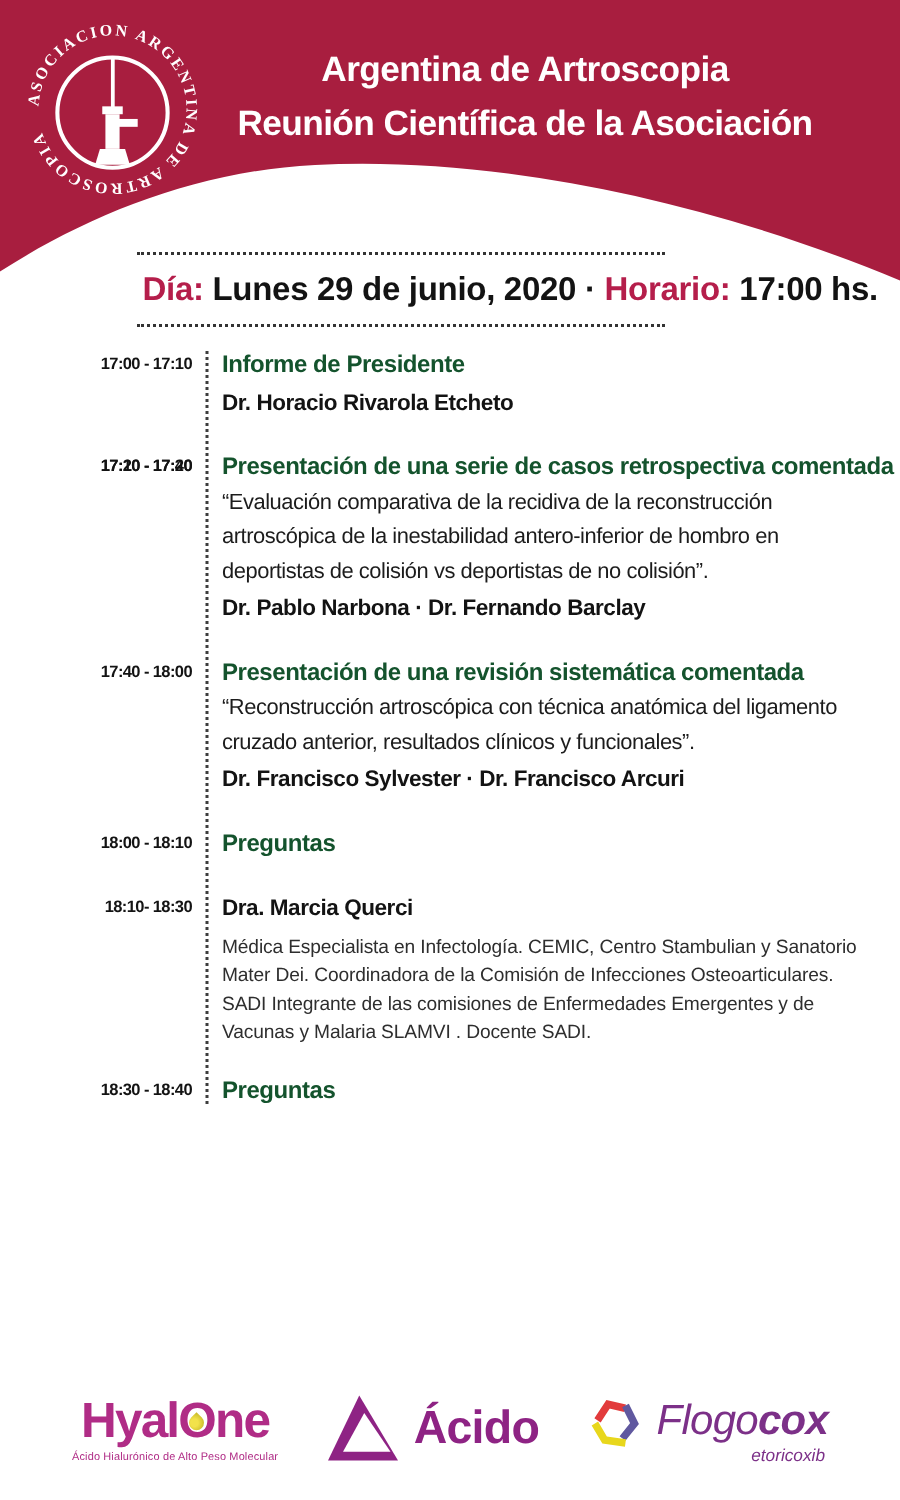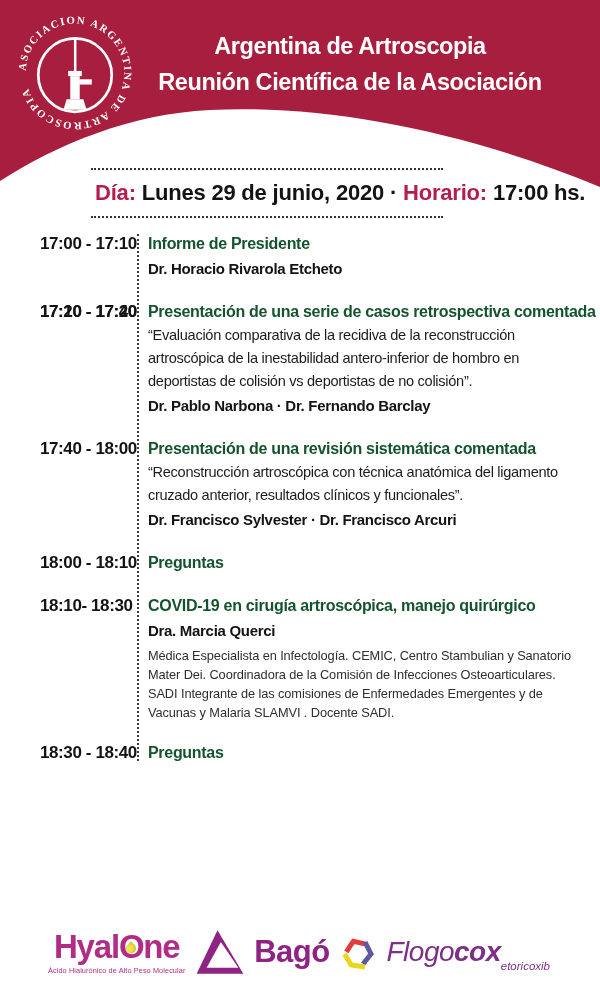--- a/index.html
+++ b/index.html
@@ -22,21 +22,21 @@
     letter-spacing:-0.2px; color:#131313; white-space:nowrap; }
   .date-bar .red { color:#b51e4b; }
 
   
   .schedule { position:absolute; top:231px; left:40px; width:540px; }
   .schedule::before { content:""; position:absolute; left:97px; top:3px; bottom:4px;
     border-left:2px dotted #3d3d3d; }
   .schedule-item { position:relative; margin-bottom:18px; }
   .schedule-item:last-child { margin-bottom:0; }
   .time { position:absolute; left:0; top:0; width:88px; text-align:right;
-    font-weight:bold; font-size:17px; letter-spacing:-0.4px; color:#131313;
+    font-weight:bold; font-size:11px; letter-spacing:-0.4px; color:#131313;
     line-height:25px; white-space:nowrap; }
   .content { margin-left:108px; }
   .s-title { color:#14532d; font-weight:bold; font-size:16px;
     letter-spacing:-0.3px; line-height:25px; white-space:nowrap; }
   .s-quote { color:#1c1c1c; font-size:14.6px; line-height:23px;
     letter-spacing:-0.3px; max-width:425px; }
   .s-speakers { color:#131313; font-weight:bold; font-size:15px;
     letter-spacing:-0.3px; line-height:25px; }
   .s-bio { color:#2e2e2e; font-size:12.8px; line-height:19px;
     letter-spacing:-0.1px; max-width:430px; margin-top:3px; }
@@ -55,21 +55,21 @@
     background:radial-gradient(circle at 40% 60%, #f2e24a 30%, #b8ab1d 100%);
     border-radius:0 50% 50% 50%;
     transform:translate(-50%,-55%) rotate(45deg); }
   .hyalone-tag { font-size:7.3px; color:#b02c86; margin-top:2px;
     letter-spacing:0.1px; }
 
   .bago { gap:9px; }
   .bago-word { font-size:31px; font-weight:bold; color:#8e2384;
     letter-spacing:-0.5px; }
 
-  .flogocox { flex-direction:row; align-items:flex-end; }
+  .flogocox { flex-direction:column; align-items:flex-end; }
   .flogocox-main { display:flex; align-items:center; gap:7px; }
   .flogocox-word { font-size:28px; font-style:italic; color:#7c3088;
     letter-spacing:-0.5px; }
   .flogocox-word .light { font-weight:400; }
   .flogocox-word .bold { font-weight:bold; }
   .flogocox-tag { font-size:11.5px; font-style:italic; color:#7c3088;
     margin-top:-2px; margin-right:2px; }
 </style>
 </head>
 <body>
@@ -137,21 +137,20 @@
       </div>
       <div class="schedule-item">
         <div class="time">18:00 - 18:10</div>
         <div class="content">
           <div class="s-title">Preguntas</div>
         </div>
       </div>
       <div class="schedule-item">
         <div class="time">18:10- 18:30</div>
         <div class="content">
-          <div class="s-title">COVID-19 en cirugía artroscópica, manejo quirúrgico</div>
           <div class="s-speakers">Dra. Marcia Querci</div>
           <div class="s-bio">Médica Especialista en Infectología. CEMIC, Centro Stambulian y Sanatorio Mater Dei. Coordinadora de la Comisión de Infecciones Osteoarticulares. SADI Integrante de las comisiones de Enfermedades Emergentes y de Vacunas y Malaria SLAMVI . Docente SADI.</div>
         </div>
       </div>
       <div class="schedule-item">
         <div class="time">18:30 - 18:40</div>
         <div class="content">
           <div class="s-title">Preguntas</div>
         </div>
       </div>
@@ -164,21 +163,21 @@
         <span>Hyal</span><span class="hyalone-o"><span>O</span><span class="hyalone-drop"></span></span><span>ne</span>
       </div>
       <div class="hyalone-tag">Ácido Hialurónico de Alto Peso Molecular</div>
     </div>
 
     <div class="sponsor bago">
       <svg width="50" height="48" viewBox="0 0 60 56">
         <polygon points="27,2 2,54 58,54" fill="#8e2384"></polygon>
         <polygon points="31,16 14,47 52,47" fill="#ffffff"></polygon>
       </svg>
-      <span class="bago-word">Bagó</span>
+      <span class="bago-word">Ácido</span>
     </div>
 
     <div class="sponsor flogocox">
       <div class="flogocox-main">
         <svg width="40" height="40" viewBox="0 0 40 40">
           <g fill="none" stroke-width="5" stroke-linecap="butt">
             <path d="M8,16 L18,8 L28,14" stroke="#e23b3c" transform="rotate(-18 20 20)"></path>
             <path d="M26,10 L32,22 L24,32" stroke="#60589f"></path>
             <path d="M28,34 L14,34 L6,24" stroke="#e8d71c" transform="rotate(8 20 20)"></path>
           </g>

